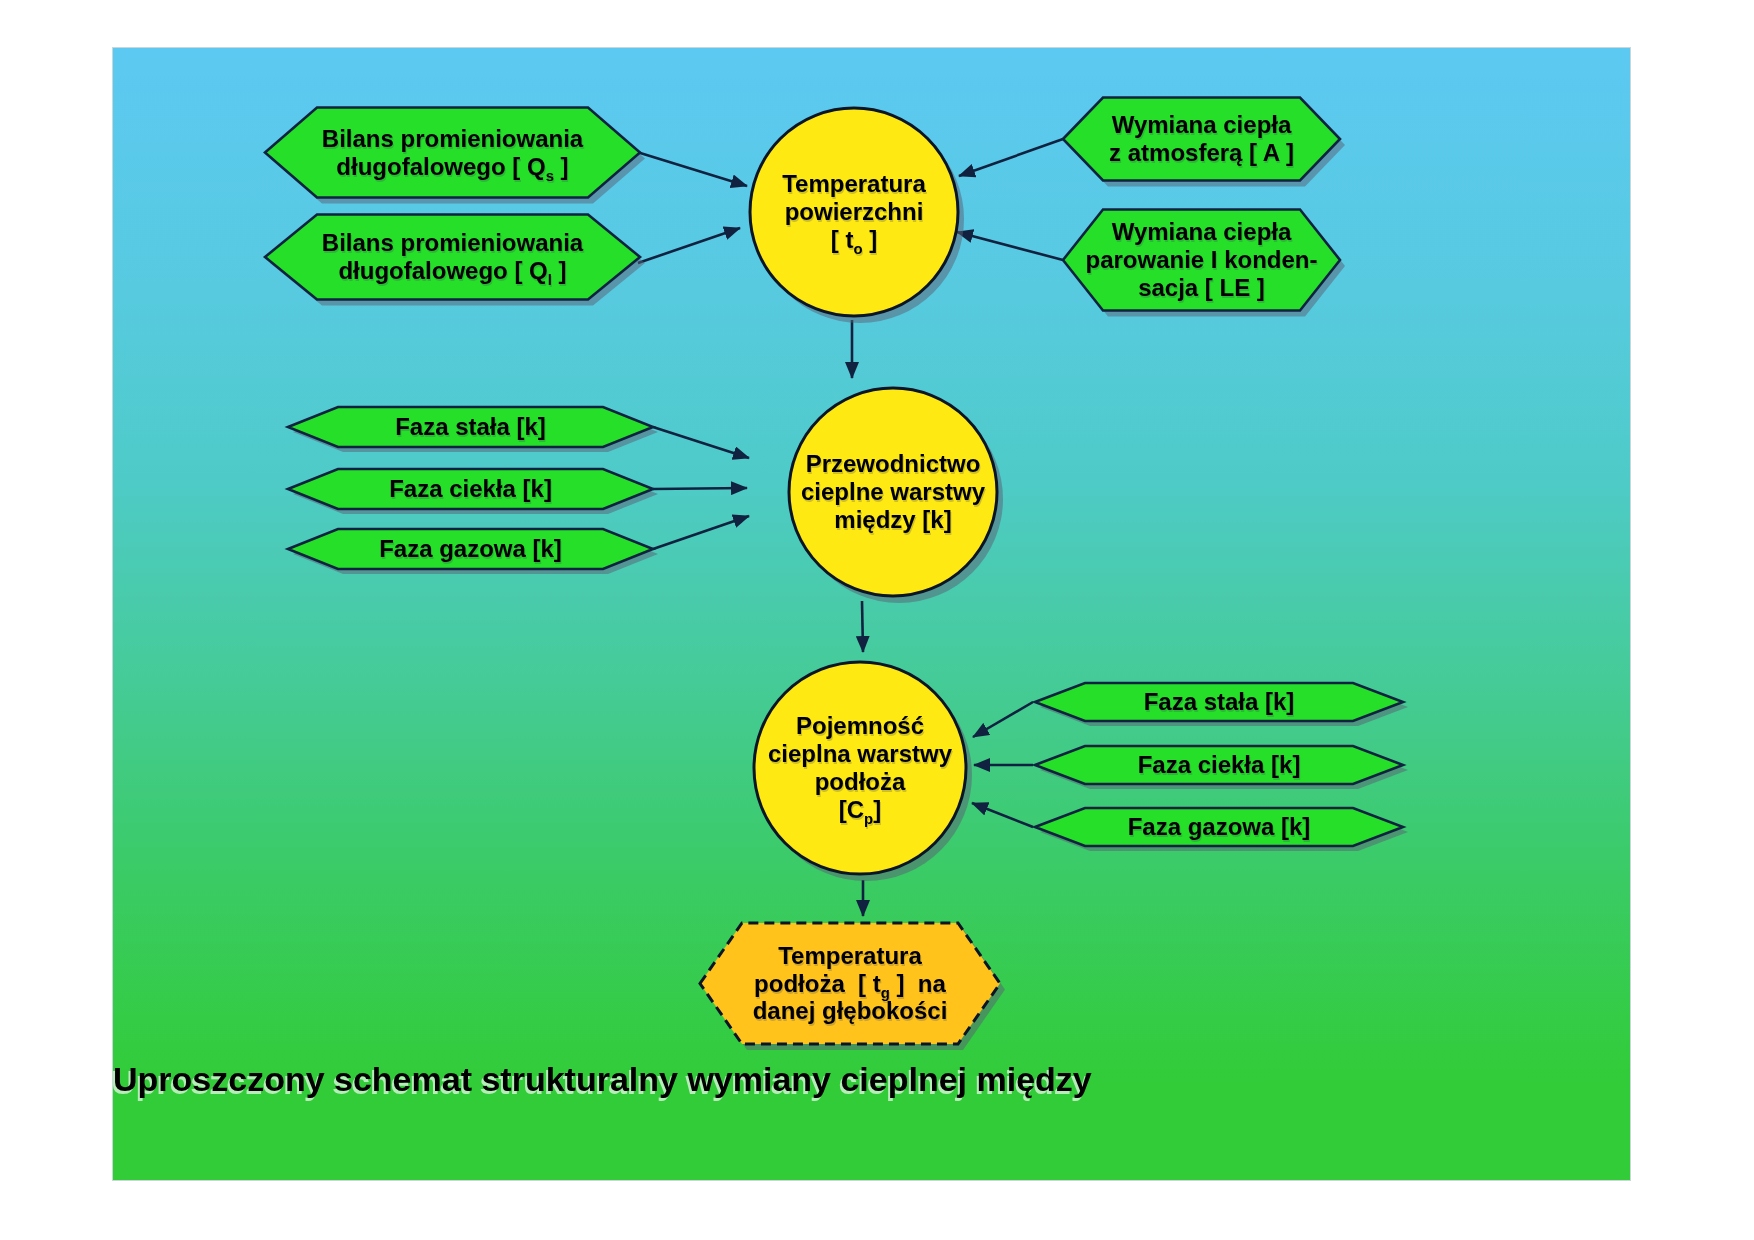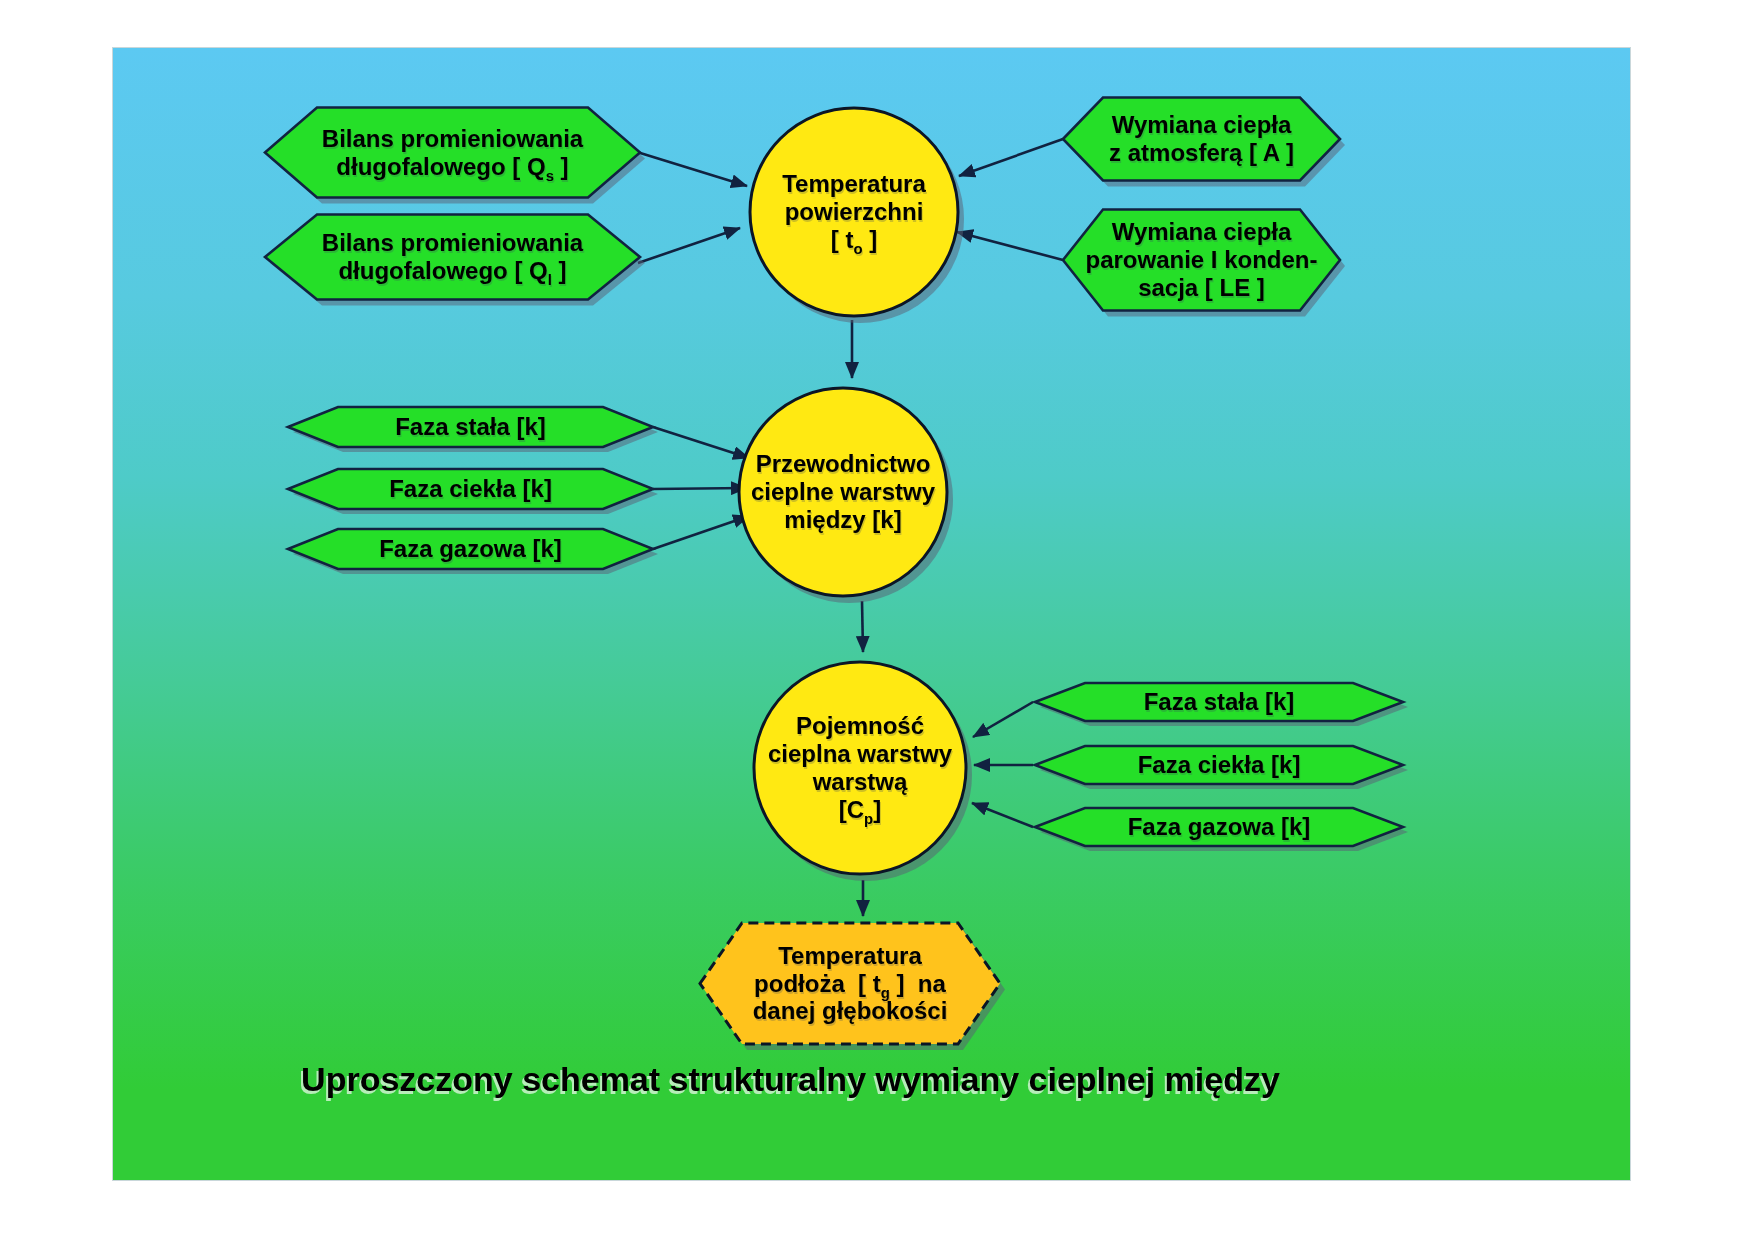--- a/index.html
+++ b/index.html
@@ -11,21 +11,21 @@
            var(--bg_mid) 56%, #3BCB68 72%, var(--bg_bottom) 92%);
          outline:1px solid rgba(100,140,150,0.35);}
   .node{position:absolute;}
   .node svg{position:absolute;left:0;top:0;width:100%;height:100%;overflow:visible;display:block;}
   .label{position:absolute;inset:0;display:flex;flex-direction:column;justify-content:center;
          align-items:center;text-align:center;font-weight:bold;font-size:24px;line-height:1.16;
          color:#000;text-shadow:1px 2px 0 rgba(60,70,90,0.25);}
   .label sub{font-size:0.62em;line-height:0;}
   .arrows{position:absolute;left:0;top:0;width:1517px;height:1132px;overflow:visible;}
   .arrows line{stroke:var(--stroke);stroke-width:2.6px;}
-  .caption{position:absolute;left:0;top:1008px;width:1355px;text-align:center;
+  .caption{position:absolute;left:0;top:1008px;width:1355px;
            font-weight:bold;font-size:34px;line-height:1.38;color:var(--caption_text);
            text-shadow:-2px 3px 0 rgba(255,255,255,0.65);}
   .shape-green{fill:var(--shape_green);stroke:var(--stroke);stroke-width:2.6px;}
   .shape-yellow{fill:var(--shape_yellow);stroke:#0B1526;stroke-width:3px;}
   .shape-amber{fill:var(--shape_amber);stroke:#0B1526;stroke-width:3px;stroke-dasharray:10 6;}
   .shape-shadow{fill:var(--shadow);stroke:none;}
 </style>
 </head>
 <body>
 
@@ -103,21 +103,21 @@
         <polygon class="shape-shadow" transform="translate(5,6)" points="0,53 40,2.5 237,2.5 277,53 237,103.5 40,103.5"></polygon>
         <polygon class="shape-green" points="0,53 40,2.5 237,2.5 277,53 237,103.5 40,103.5"></polygon>
       </svg>
       <div class="label">
           <div><span>Wymiana ciepła</span></div>
           <div><span>parowanie I konden-</span></div>
           <div><span>sacja [ LE ]</span></div>
         </div>
     </div>
 
-    <div class="node" style="left:623px;top:337px;width:214px;height:214px">
+    <div class="node" style="left:673px;top:337px;width:214px;height:214px">
       <svg viewBox="0 0 214 214">
         <circle class="shape-shadow" cx="113" cy="114" r="104"></circle>
         <circle class="shape-yellow" cx="107" cy="107" r="104"></circle>
       </svg>
       <div class="label">
           <div><span>Przewodnictwo</span></div>
           <div><span>cieplne warstwy</span></div>
           <div><span>między [k]</span></div>
         </div>
     </div>
@@ -153,21 +153,21 @@
     </div>
 
     <div class="node" style="left:637px;top:610px;width:220px;height:220px">
       <svg viewBox="0 0 220 220">
         <circle class="shape-shadow" cx="116" cy="117" r="106"></circle>
         <circle class="shape-yellow" cx="110" cy="110" r="106"></circle>
       </svg>
       <div class="label">
           <div><span>Pojemność</span></div>
           <div><span>cieplna warstwy</span></div>
-          <div><span>warstwą</span></div>
+          <div><span>podłoża</span></div>
           <div><span>[C</span><sub>p</sub><span>]</span></div>
         </div>
     </div>
 
     <div class="node" style="left:922px;top:633px;width:368px;height:42px">
       <svg viewBox="0 0 368 42">
         <polygon class="shape-shadow" transform="translate(5,5)" points="0,21 50,2 318,2 368,21 318,40 50,40"></polygon>
         <polygon class="shape-green" points="0,21 50,2 318,2 368,21 318,40 50,40"></polygon>
       </svg>
       <div class="label">

